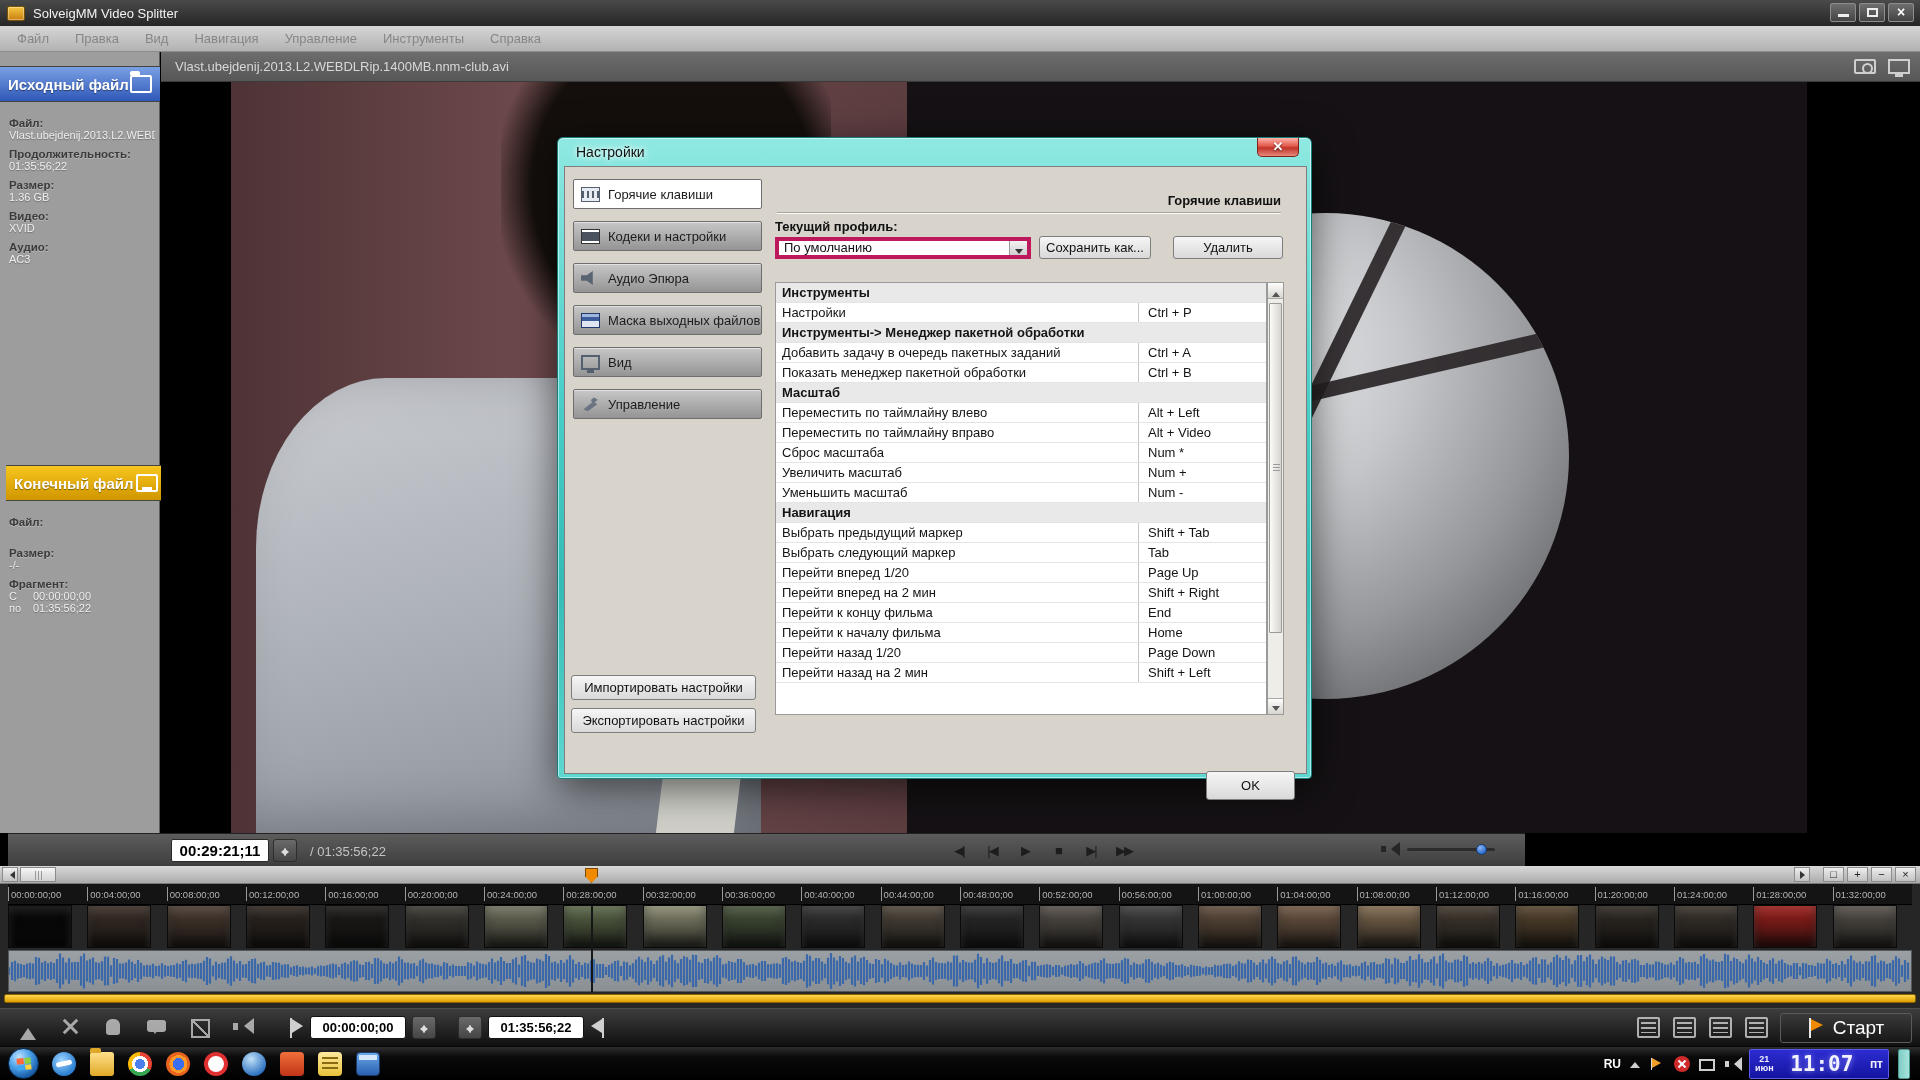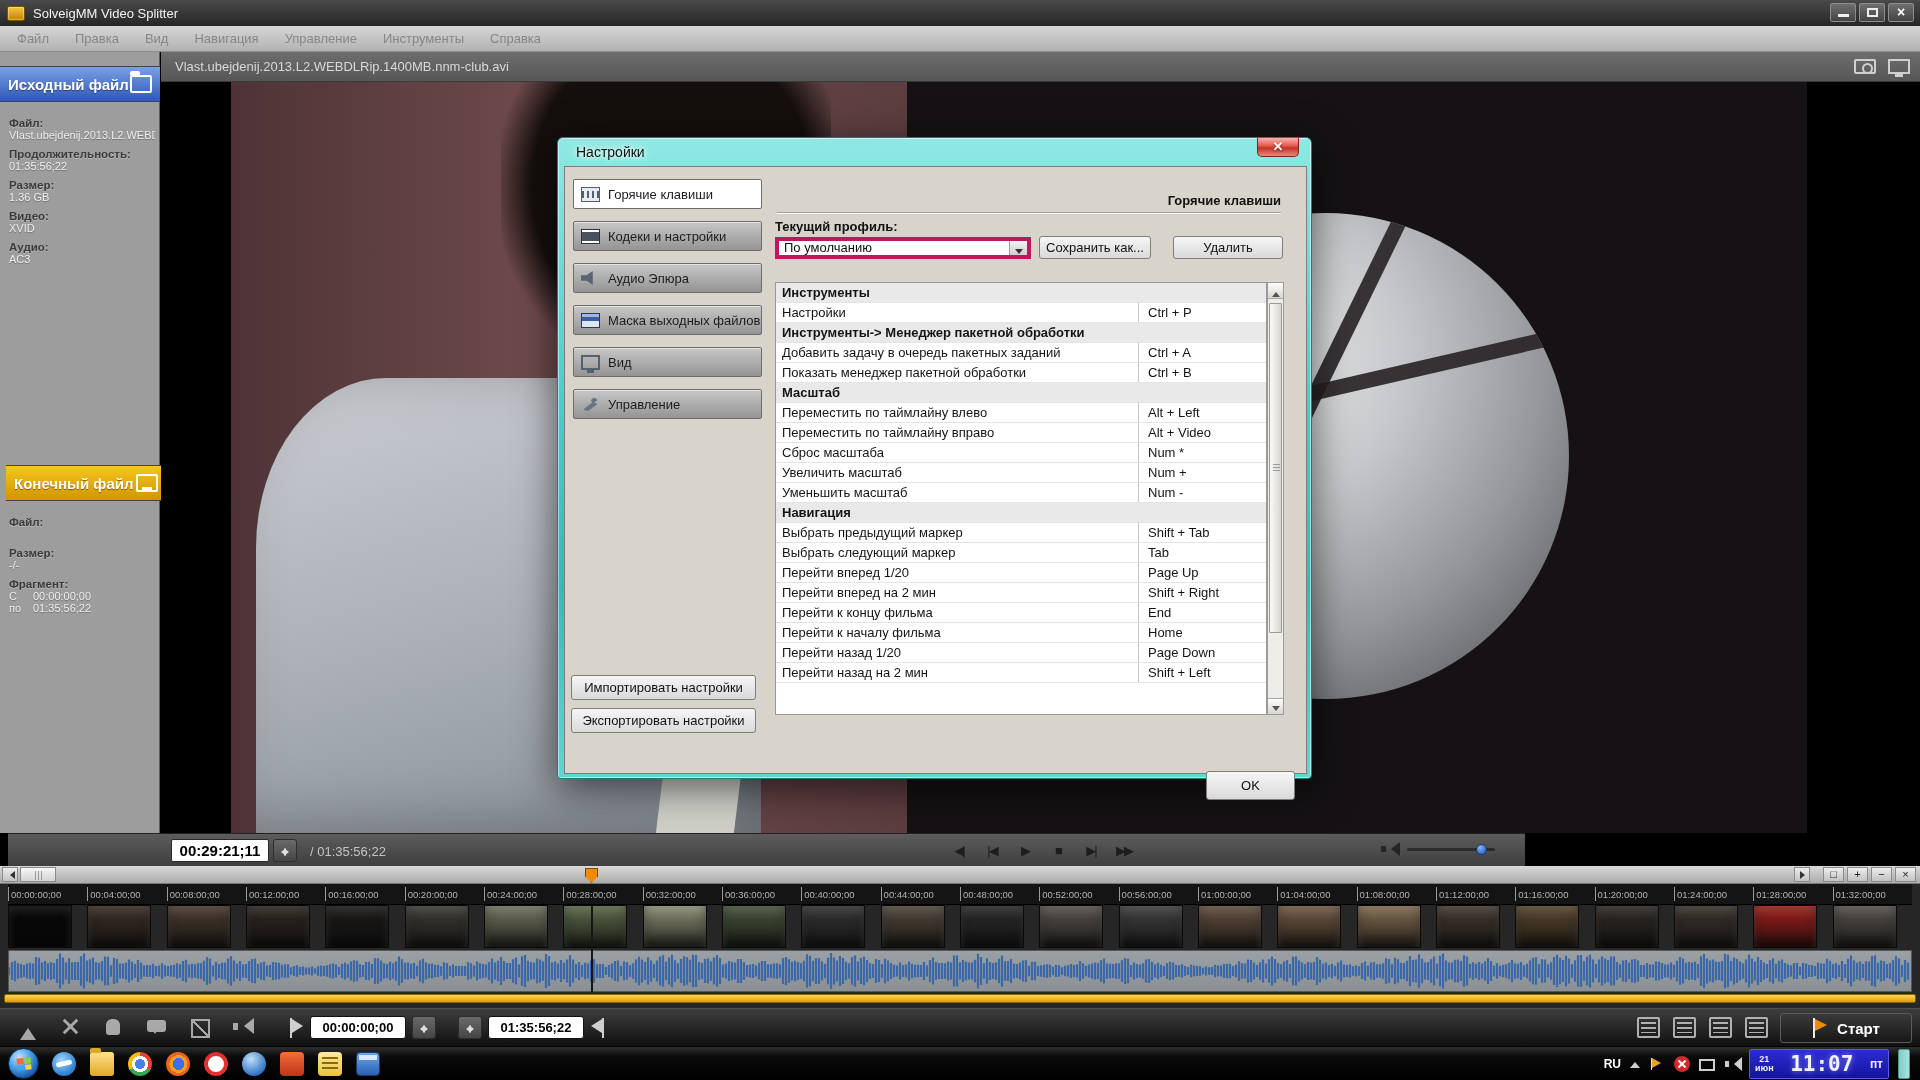--- a/index.html
+++ b/index.html
@@ -264,21 +264,21 @@
   .bt-sq { width:23px; height:21px; border:2px solid #c9c9c9; border-radius:2px; position:relative; opacity:.85; }
   .bt-sq::after { content:""; position:absolute; left:2px; top:3px; right:2px; height:11px;
     background:repeating-linear-gradient(180deg,#c9c9c9 0 2px, transparent 2px 5px); }
   .start-button { position:absolute; right:8px; top:4px; width:132px; height:30px;
     background:linear-gradient(180deg,#3a3a3a,#171717); border:1px solid #5a5a5a; border-radius:3px;
     display:flex; align-items:center; justify-content:center; gap:9px; }
   .start-flag { width:16px; height:20px; position:relative; }
   .start-flag::before { content:""; position:absolute; left:1px; top:0; width:2px; height:20px; background:#e8e8e8; }
   .start-flag::after { content:""; position:absolute; left:3px; top:1px; border-top:6px solid transparent;
     border-bottom:6px solid transparent; border-left:12px solid #f08a00; }
-  .start-label { color:#fff; font-size:15px; font-weight:bold; }
+  .start-label { color:#fff; font-size:19px; font-weight:normal; }
 
   
   .taskbar { position:absolute; left:0; top:1046px; width:1920px; height:34px;
     background:linear-gradient(180deg,#2e2e2e,#0a0a0a 30%,#000); border-top:1px solid #050505; }
   .start-orb { position:absolute; left:8px; top:1px; width:31px; height:31px; border-radius:50%;
     background:radial-gradient(circle at 35% 28%, #bfe3ff, #4aa0e8 40%, #1c5faa 72%, #0a3a78);
     border:1px solid #083058; }
   .orb-flag { position:absolute; left:8px; top:9px; width:14px; height:12px; transform:rotate(-6deg);
     display:grid; grid-template-columns:1fr 1fr; grid-template-rows:1fr 1fr; gap:1px; }
   .orb-flag i:nth-child(1){background:#ff6a3c;} .orb-flag i:nth-child(2){background:#8fd03c;}

